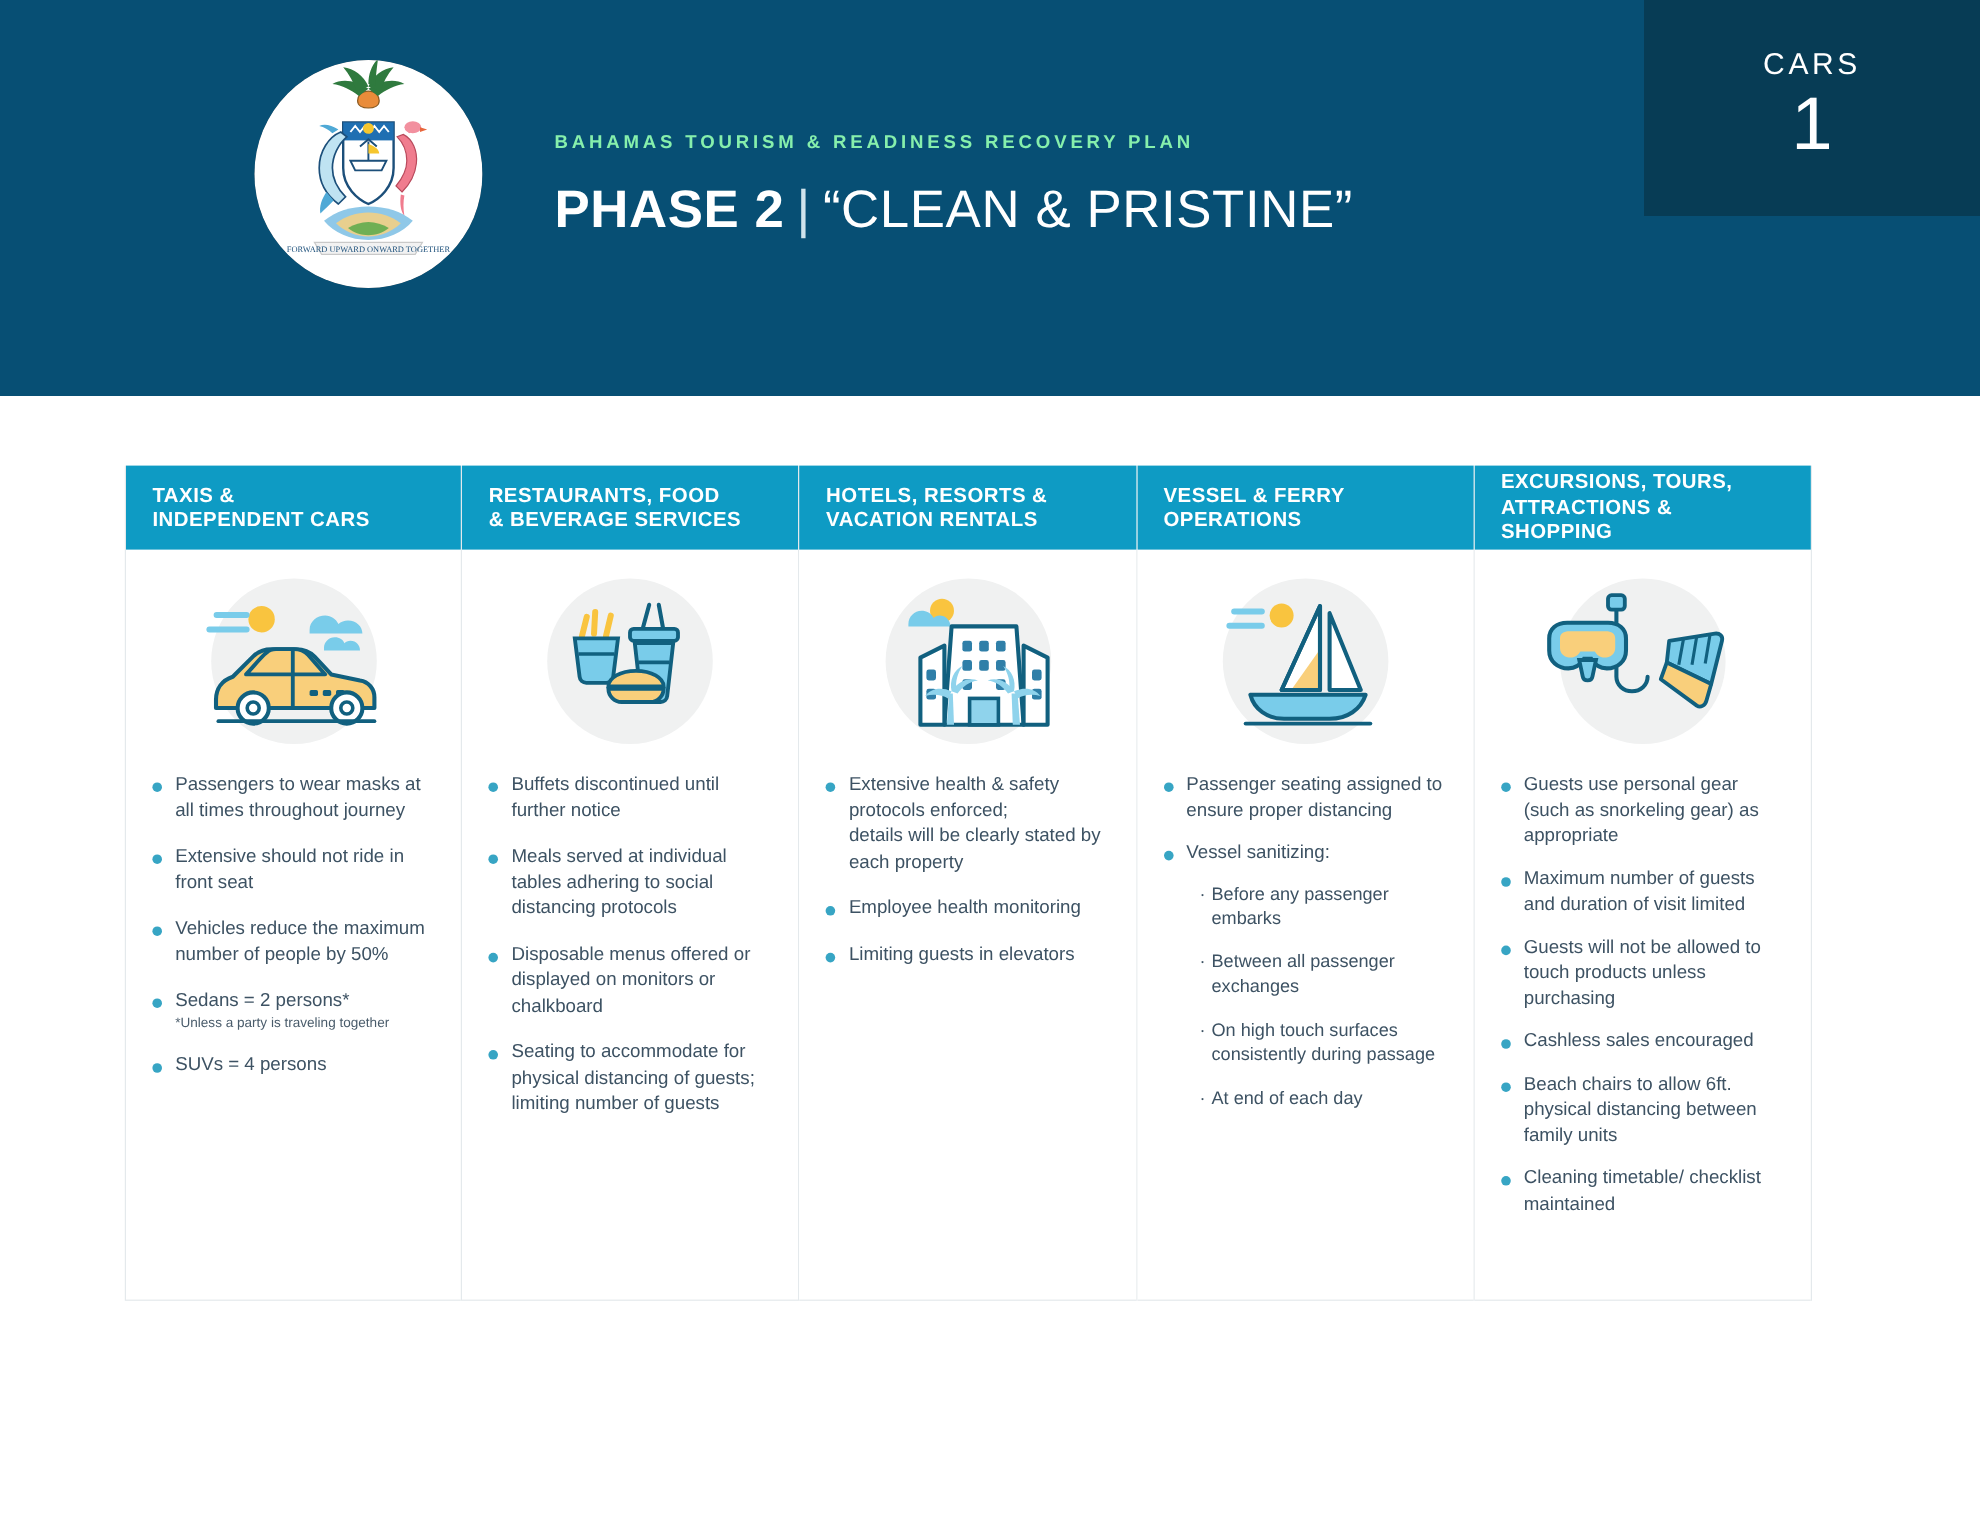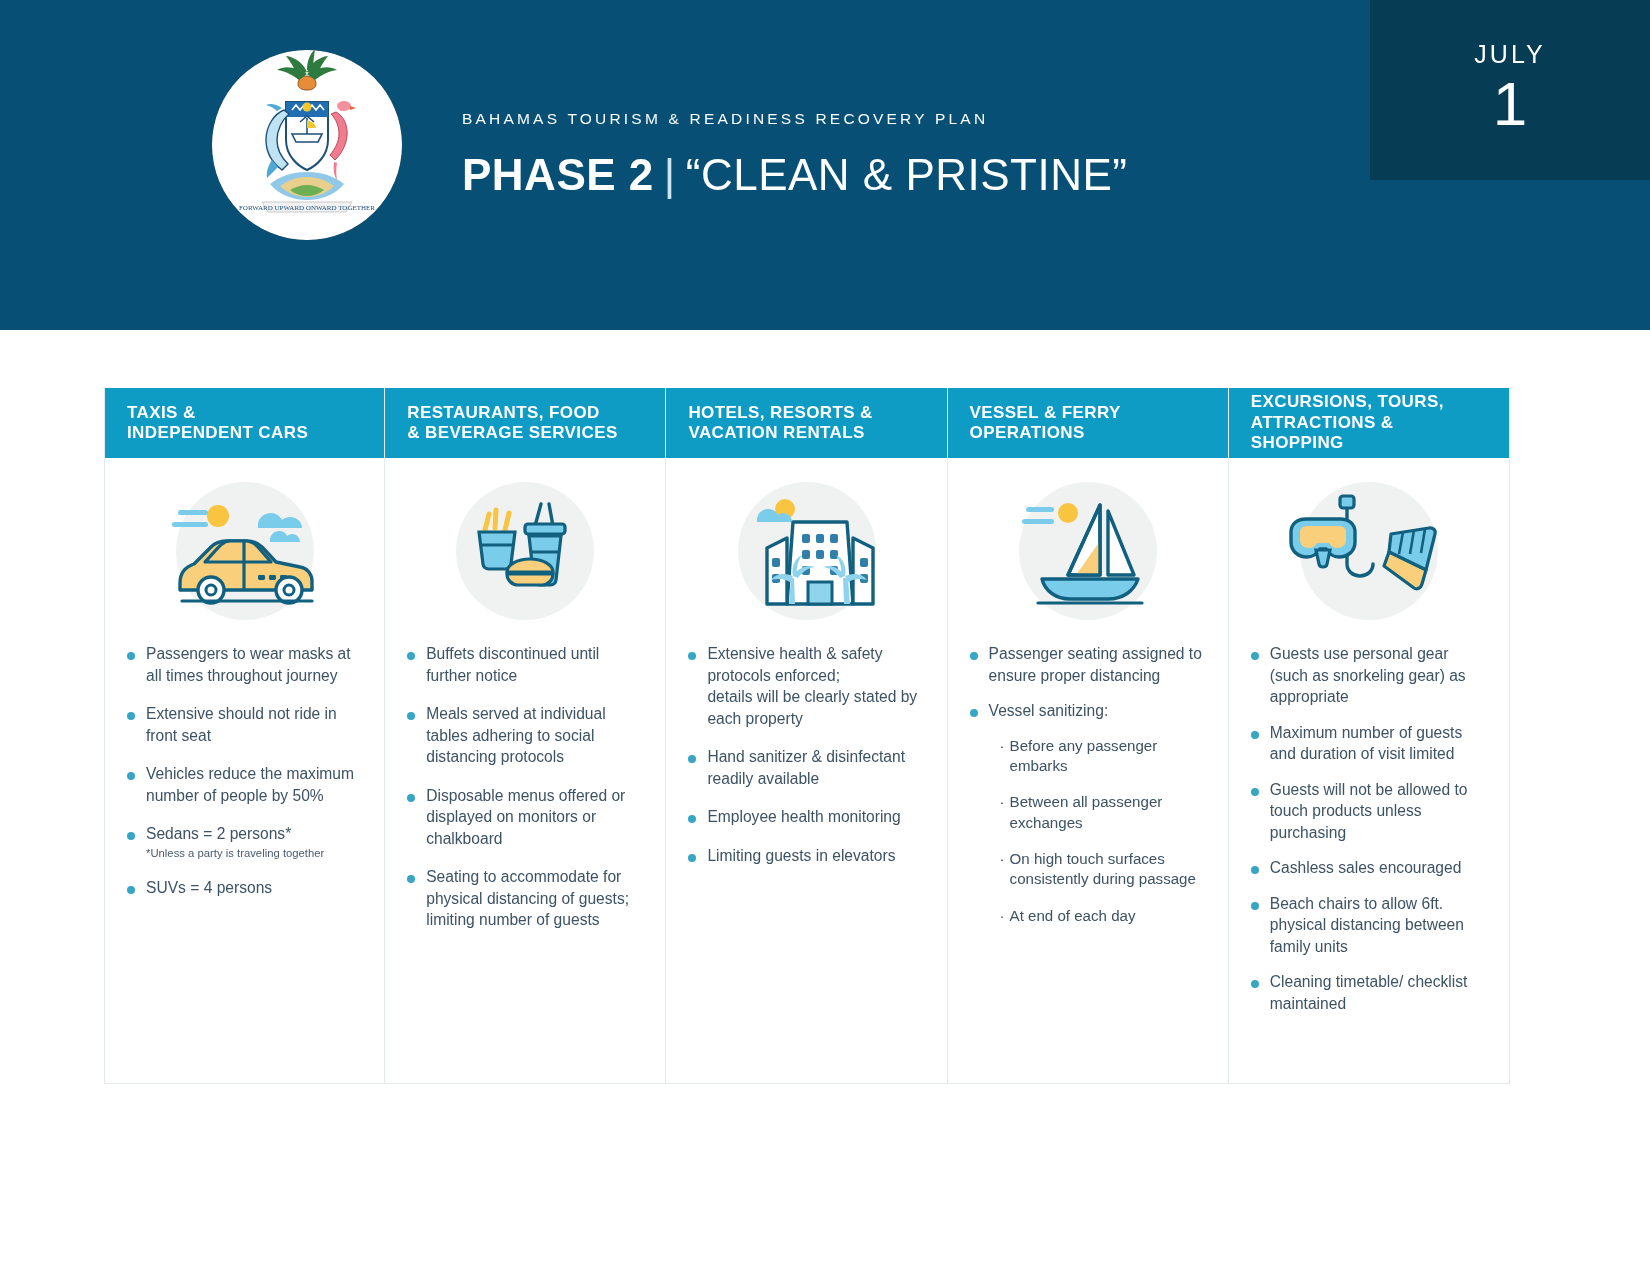--- a/index.html
+++ b/index.html
@@ -32,21 +32,21 @@
   }
 
   .crest-wrap{
     position:absolute; left:212px; top:50px; width:190px; height:190px;
     border-radius:50%; background:#a3a3a3; overflow:hidden;
   }
   .crest-wrap svg{ display:block; }
 
   .head-text{ position:absolute; left:462px; top:110px; }
   .kicker{
-    color:#ffffff; font-size:15.5px; letter-spacing:3.2px; font-weight:400;
+    color:#86efac; font-size:15.5px; letter-spacing:3.2px; font-weight:700;
   }
   .title{
     color:#ffffff; margin-top:22px; font-size:44px; font-weight:300;
     letter-spacing:0.5px; white-space:nowrap;
   }
   .title b{ font-weight:700; }
   .title .bar{ font-weight:300; color:#cfe3ec; padding:0 10px; }
 
   
   .board{
@@ -156,21 +156,21 @@
     </div>
 
     <div class="head-text">
       <div class="kicker">BAHAMAS TOURISM &amp; READINESS RECOVERY PLAN</div>
       <div class="title">
         <b>PHASE 2</b><span class="bar">|</span><span>“CLEAN &amp; PRISTINE”</span>
       </div>
     </div>
 
     <div class="date-badge">
-      <div class="date-month">JULY</div>
+      <div class="date-month">CARS</div>
       <div class="date-day">1</div>
     </div>
   </div>
 
   <div class="board">
 
     <div class="col">
       <div class="col-inner">
         <div class="colhead">
           <span class="ch-text">TAXIS &amp;
@@ -332,24 +332,20 @@
           </svg>
         </div>
         <div class="bullets">
           <div class="bullet">
             <span class="dot"></span>
             <span class="btext" style="white-space:pre-line">Extensive health &amp; safety protocols enforced;
 details will be clearly stated by each property</span>
           </div>
           <div class="bullet">
             <span class="dot"></span>
-            <span class="btext">Hand sanitizer &amp; disinfectant readily available</span>
-          </div>
-          <div class="bullet">
-            <span class="dot"></span>
             <span class="btext">Employee health monitoring</span>
           </div>
           <div class="bullet">
             <span class="dot"></span>
             <span class="btext">Limiting guests in elevators</span>
           </div>
         </div>
       </div>
     </div>
 

